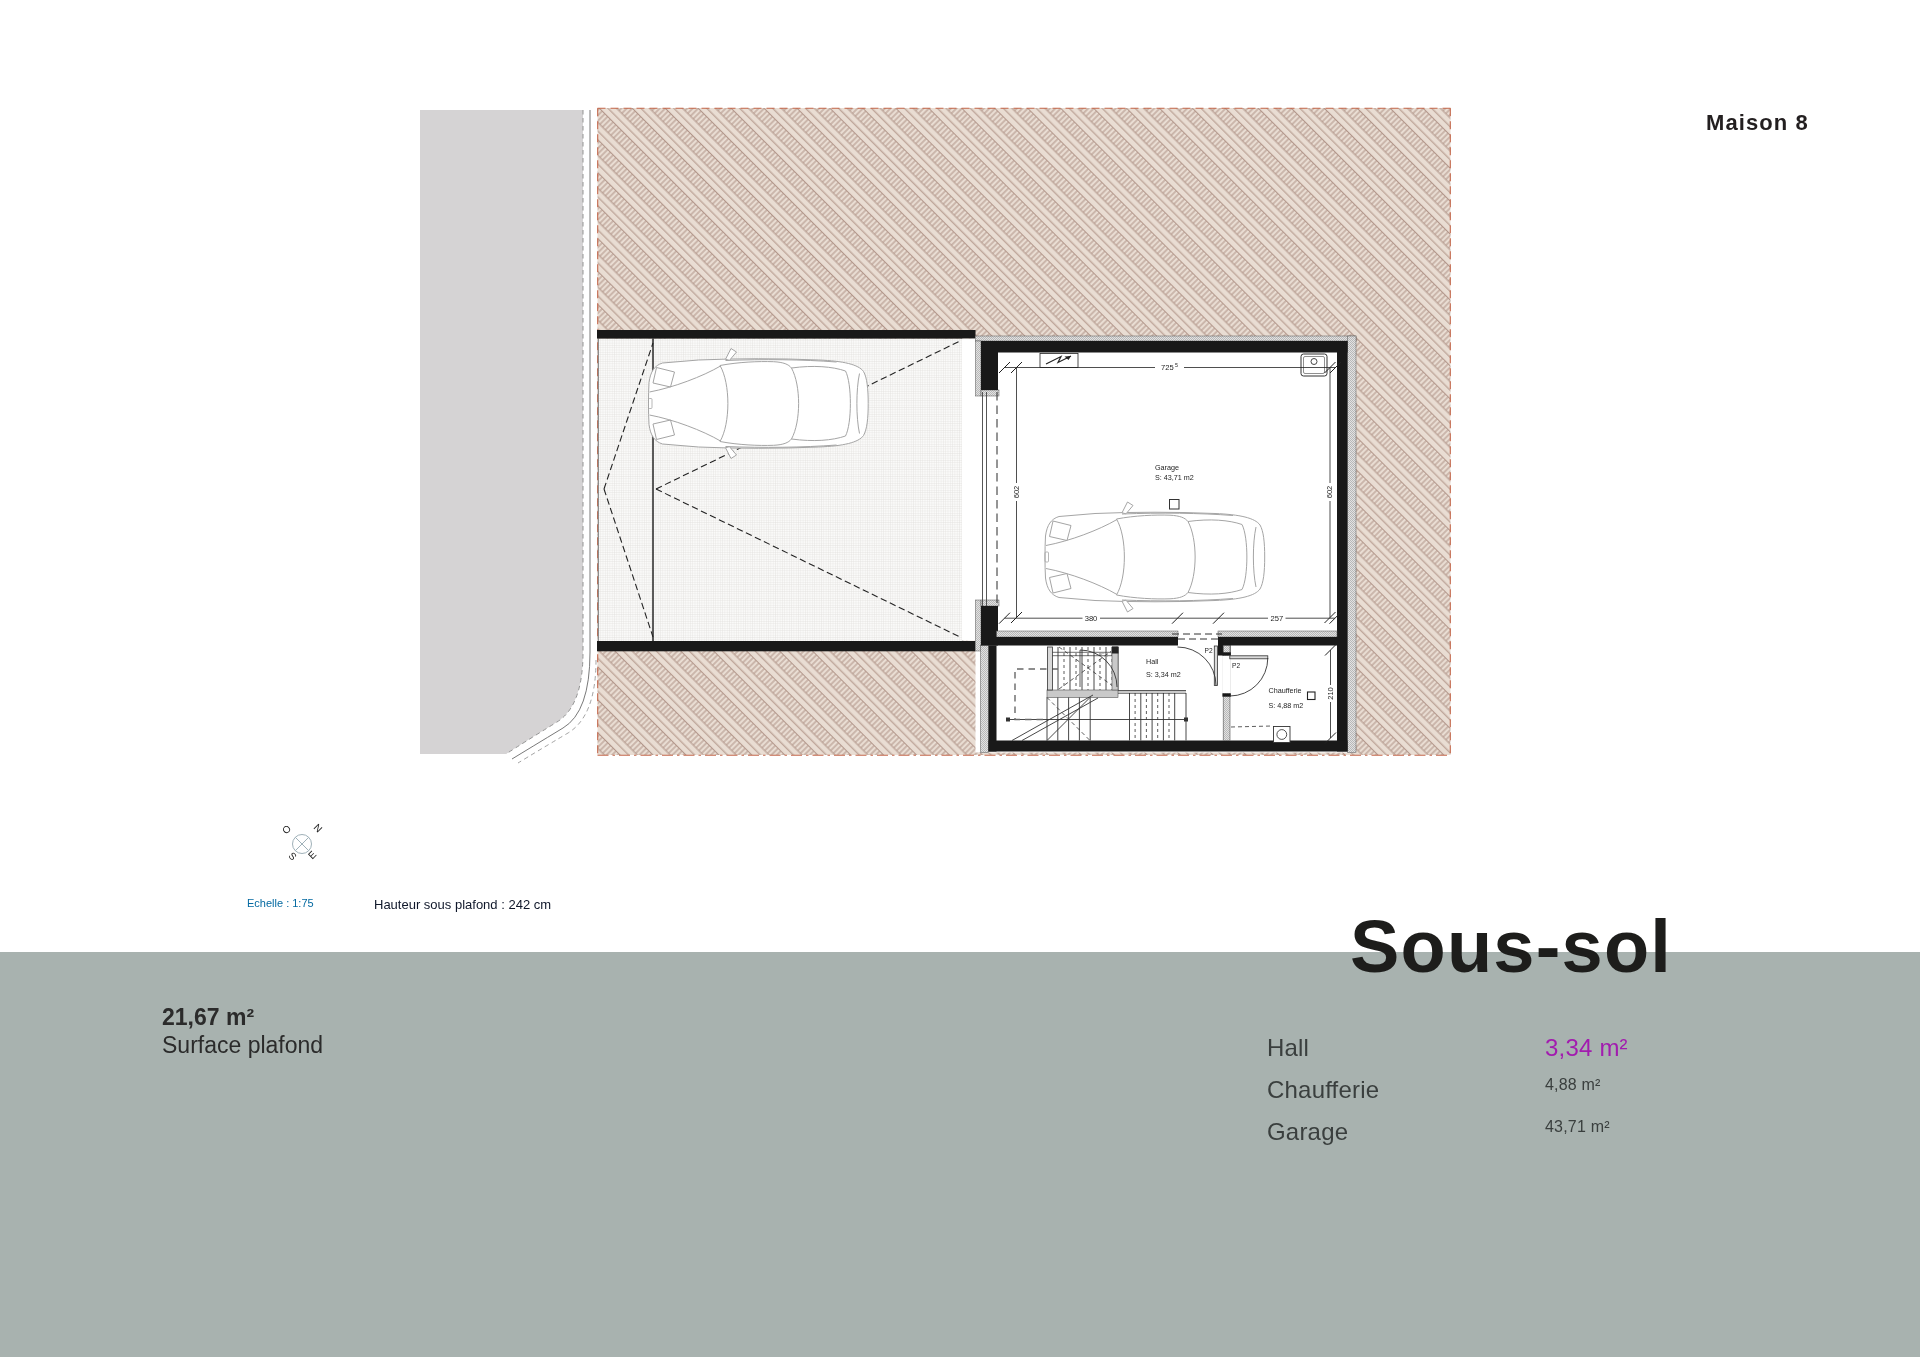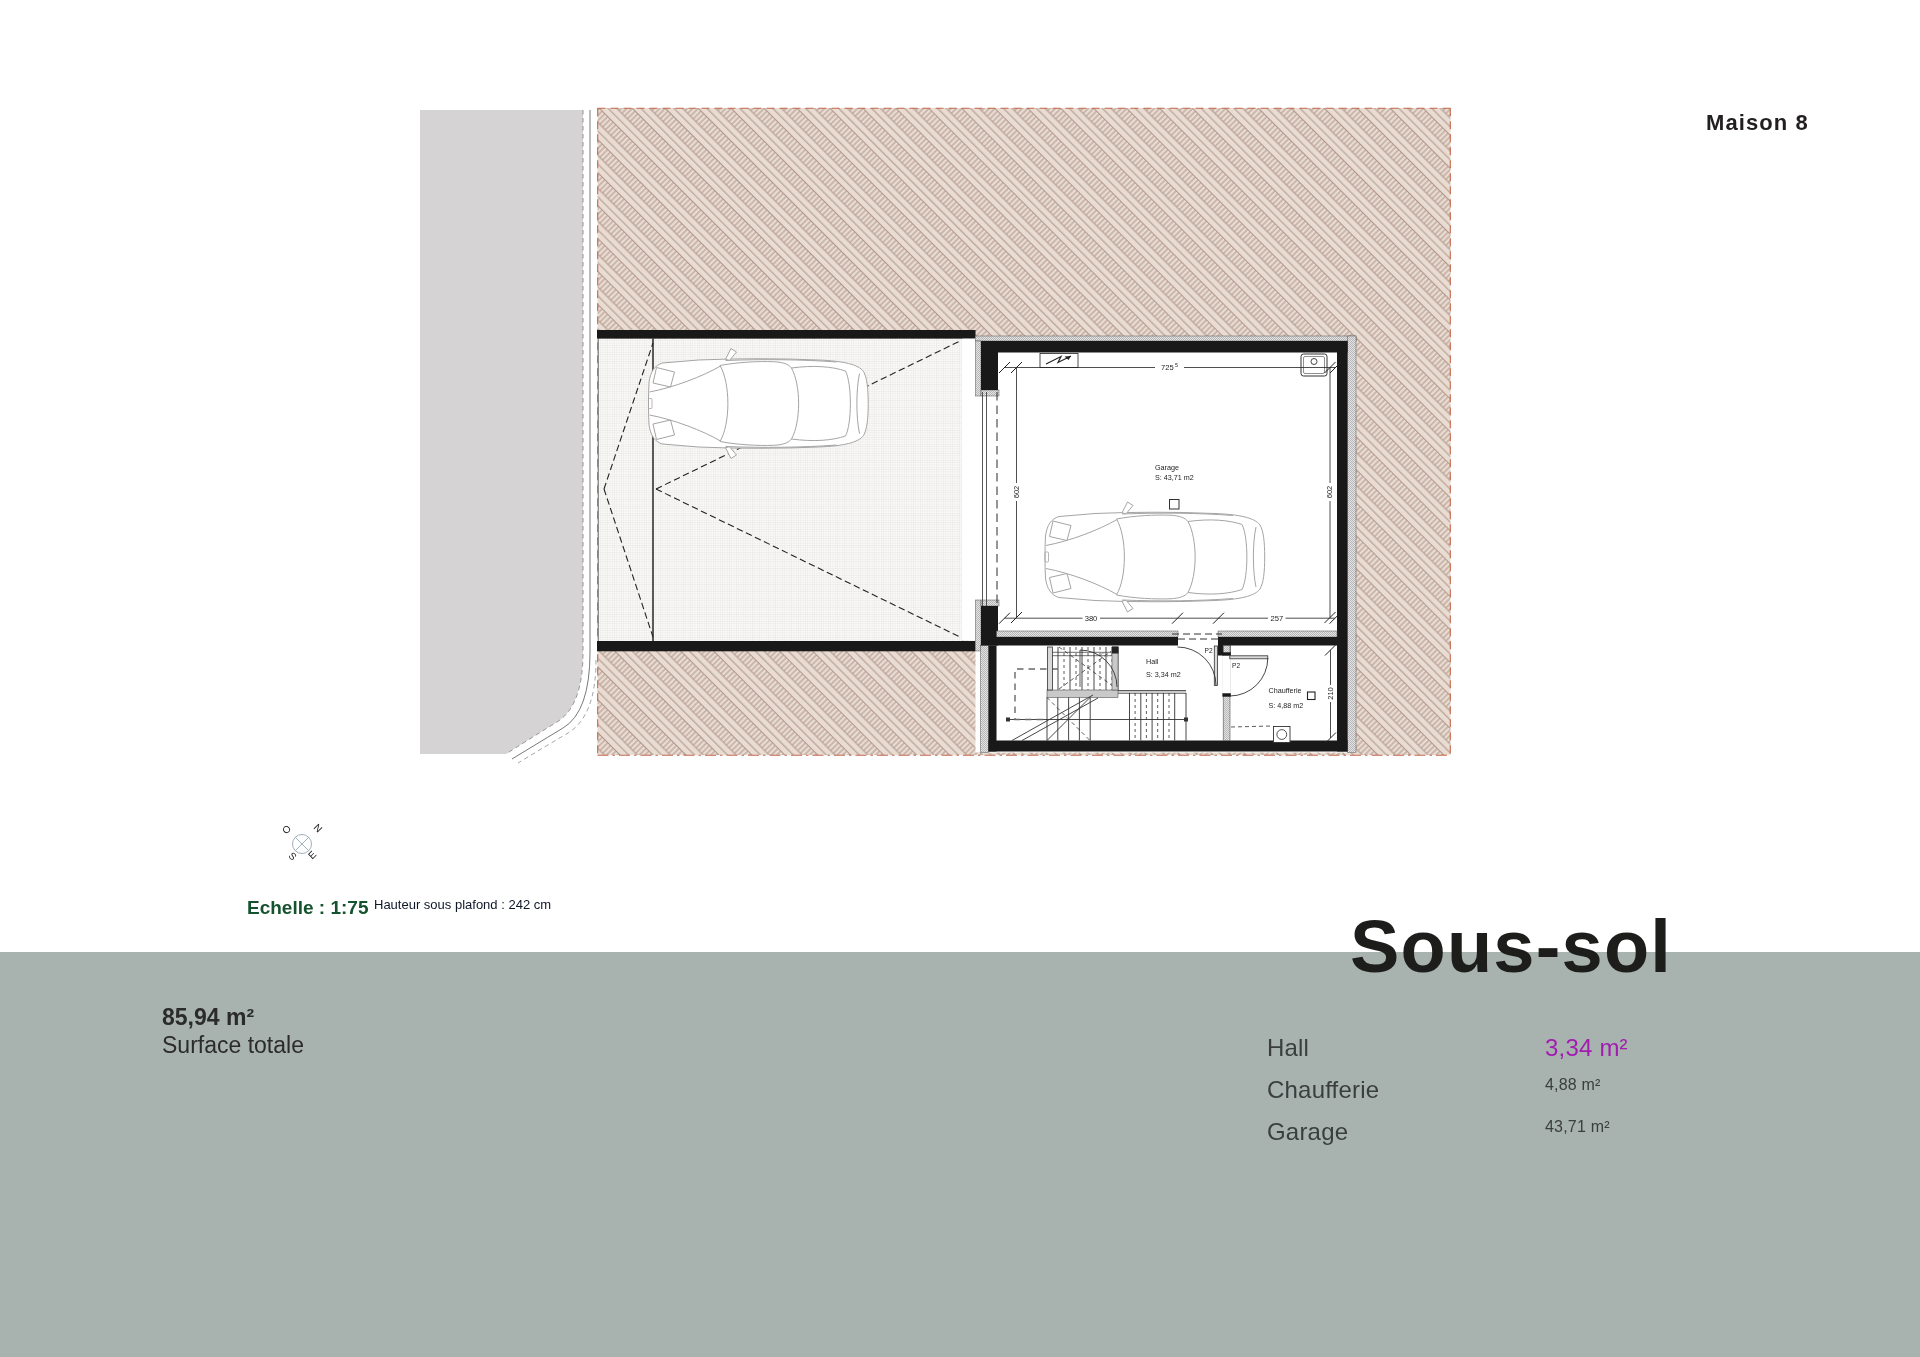--- a/index.html
+++ b/index.html
@@ -235,21 +235,21 @@
 <g font-family="Liberation Sans, sans-serif" font-size="10" fill="#222" text-anchor="middle">
 <text transform="translate(315.5,830.5) rotate(45)">N</text>
 <text transform="translate(289,832) rotate(-45)">O</text>
 <text transform="translate(290,858.5) rotate(45)">S</text>
 <text transform="translate(314.5,857.5) rotate(-45)">E</text>
 </g>
 </svg>
 
 <div class="abs" style="left:1706px;top:110px;font-size:22px;font-weight:bold;letter-spacing:1.1px;color:#231f20">Maison 8</div>
 <div class="abs" style="left:1350px;top:910px;font-size:74px;font-weight:bold;letter-spacing:1.2px;color:#1d1d1b;line-height:1">Sous-sol</div>
-<div class="abs" style="left:162px;top:1004px;font-size:23px;font-weight:bold;color:#2b2b2b">85,94 m²</div>
-<div class="abs" style="left:162px;top:1032px;font-size:23px;color:#2b2b2b">Surface totale</div>
-<div class="abs" style="left:247px;top:897px;font-size:19px;font-weight:bold;color:#14532d">Echelle : 1:75</div>
+<div class="abs" style="left:162px;top:1004px;font-size:23px;font-weight:bold;color:#2b2b2b">21,67 m²</div>
+<div class="abs" style="left:162px;top:1032px;font-size:23px;color:#2b2b2b">Surface plafond</div>
+<div class="abs" style="left:247px;top:897px;font-size:11px;font-weight:normal;color:#0369a1">Echelle : 1:75</div>
 <div class="abs" style="left:374px;top:897px;font-size:13px;color:#0f172a">Hauteur sous plafond : 242 cm</div>
 <div class="abs" style="left:1267px;top:1034px;font-size:24px;letter-spacing:0.2px;color:#3a3f3e">Hall</div>
 <div class="abs" style="left:1267px;top:1076px;font-size:24px;letter-spacing:0.2px;color:#3a3f3e">Chaufferie</div>
 <div class="abs" style="left:1267px;top:1118px;font-size:24px;letter-spacing:0.2px;color:#3a3f3e">Garage</div>
 <div class="abs" style="left:1545px;top:1034px;font-size:24px;letter-spacing:0.2px;color:#a21caf">3,34 m²</div>
 <div class="abs" style="left:1545px;top:1076px;font-size:16px;letter-spacing:0.2px;color:#3a3f3e">4,88 m²</div>
 <div class="abs" style="left:1545px;top:1118px;font-size:16px;letter-spacing:0.2px;color:#3a3f3e">43,71 m²</div>
 </body></html>

